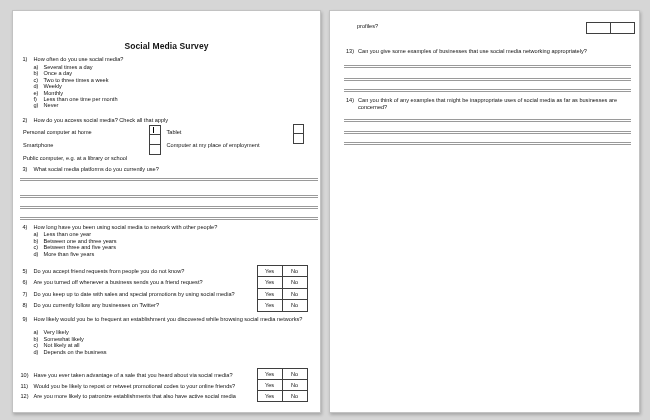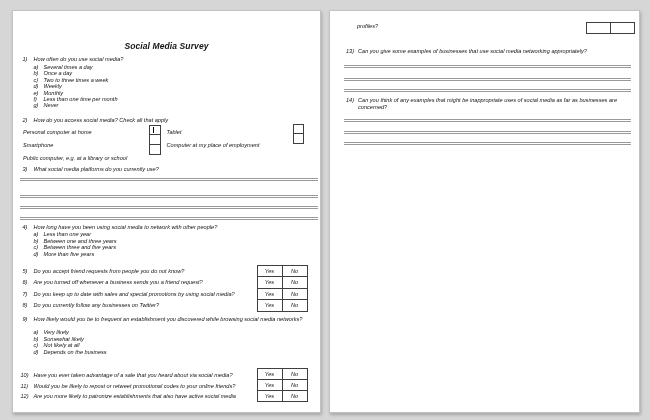--- a/index.html
+++ b/index.html
@@ -1,20 +1,20 @@
 <!DOCTYPE html>
 <html><head>
 <meta charset="utf-8">
 <style>
   html,body{margin:0;padding:0;}
   body{width:650px;height:420px;overflow:hidden;background:#d6d6d6;
        font-family:"Liberation Sans","DejaVu Sans",sans-serif;color:#141414;}
   .canvas{position:relative;width:650px;height:420px;}
   .page{position:absolute;top:10px;width:309px;height:403px;background:#fff;
-        border:1px solid #c2c2c2;box-shadow:1px 2px 3px rgba(0,0,0,.22);box-sizing:border-box;font-style:italic;}
+        border:1px solid #c2c2c2;box-shadow:1px 2px 3px rgba(0,0,0,.22);box-sizing:border-box;}
   #page1{left:12px;}
   #page2{left:329px;width:311px;}
   .title{position:absolute;top:30px;left:0;width:100%;text-align:center;
          font-size:8.5px;font-weight:bold;letter-spacing:.1px;}
   .q,.opt,.lbl{position:absolute;font-size:5.6px;line-height:6.6px;white-space:nowrap;}
   .q.wrap{white-space:normal;}
   .q{padding-left:11px;text-indent:-11px;}
   .q .num{display:inline-block;width:11px;text-indent:0;}
   .q.d2{padding-left:13px;text-indent:-13px;}
   .q.d2 .num{width:13px;}

